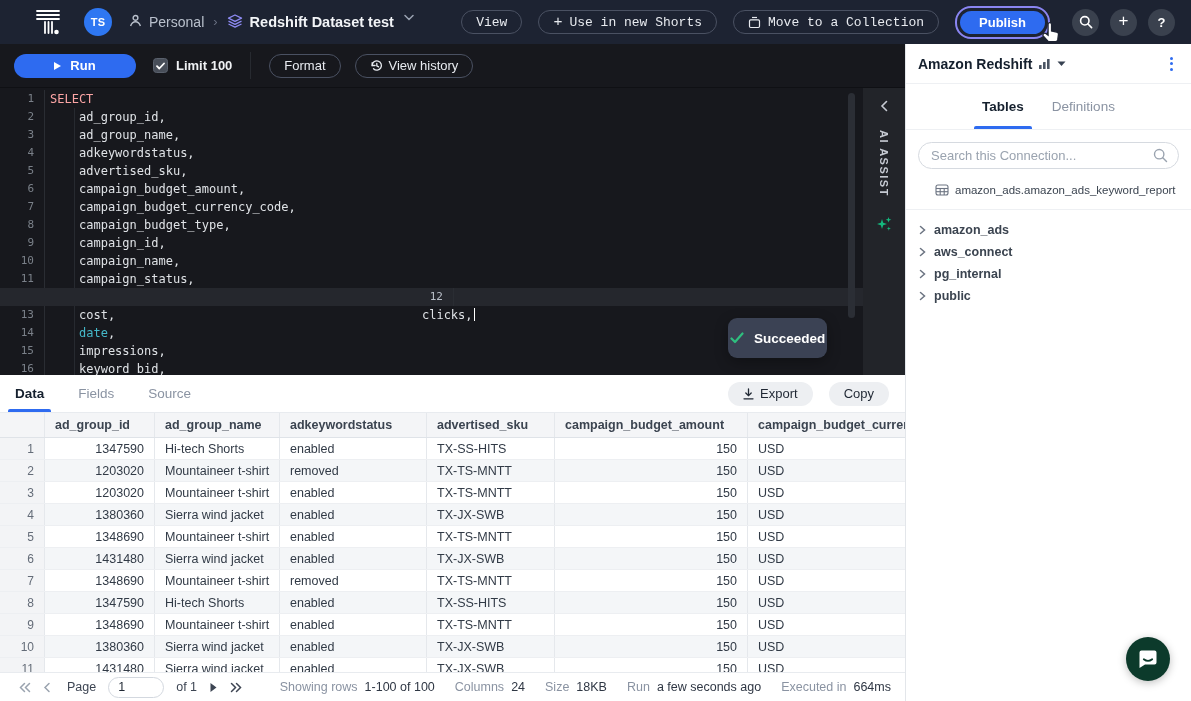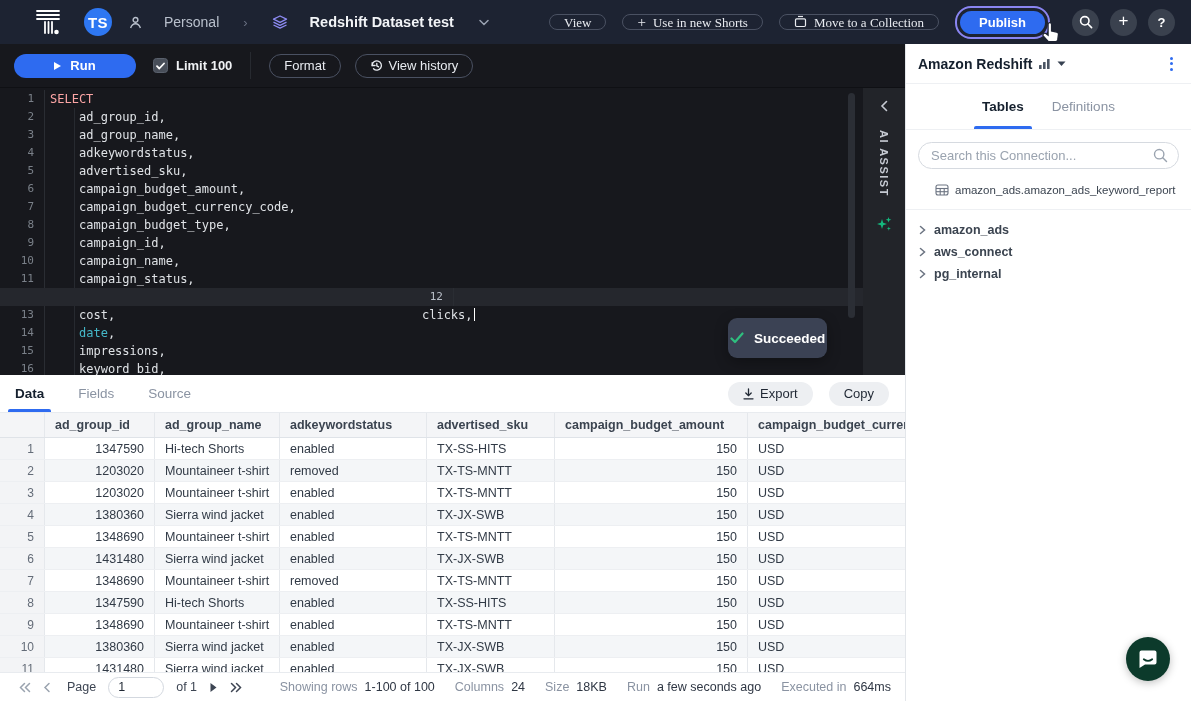--- a/index.html
+++ b/index.html
@@ -3,27 +3,27 @@
 <meta charset="utf-8">
 <style>
   * { margin:0; padding:0; box-sizing:border-box; }
   html,body { background:#e8e8e8; }
   body { font-family:"Liberation Sans", sans-serif; }
   .app { position:relative; width:1191px; height:701px; background:#fff; overflow:hidden; }
 
   
   .topnav { position:absolute; left:0; top:0; width:1191px; height:44px; background:#1d2332; display:flex; align-items:center; padding-left:36px; }
   .logo { width:24px; height:26px; display:flex; align-items:center; }
-  .avatar { width:28px; height:28px; border-radius:50%; background:#2e77f2; color:#fff; font-size:15px; font-weight:700; display:flex; align-items:center; justify-content:center; margin-left:24px; letter-spacing:.3px; }
-  .crumb { display:flex; align-items:center; margin-left:17px; gap:22px; }
+  .avatar { width:28px; height:28px; border-radius:50%; background:#2e77f2; color:#fff; font-size:11px; font-weight:700; display:flex; align-items:center; justify-content:center; margin-left:24px; letter-spacing:.3px; }
+  .crumb { display:flex; margin-left:17px; gap:7px; }
   .crumb .ws { color:#b9c0cc; font-size:14px; }
   .crumb .sep { color:#697082; font-size:13px; margin:0 2px; }
   .crumb .doc { color:#f2f4f7; font-size:14.5px; font-weight:600; }
   .nav-right { margin-left:auto; display:flex; align-items:center; padding-right:16px; gap:16px; }
-  .pill-btn { height:16px; border-radius:12px; border:1px solid #4a5162; background:transparent; color:#e8ebf0; font-size:13px; padding:0 14px; display:flex; gap:7px; font-family:Liberation Serif, serif; }
+  .pill-btn { height:24px; border-radius:12px; border:1px solid #4a5162; background:transparent; color:#e8ebf0; font-size:13px; padding:0 14px; display:flex; align-items:center; gap:7px; font-family:Liberation Mono, monospace; }
   .publish-ring { border:2px solid #8a85f2; border-radius:16px; padding:3px; display:flex; }
   .publish-btn { height:23px; border-radius:12px; border:none; background:#2e6bf0; color:#fff; font-size:13px; font-weight:600; padding:0 19px; font-family:inherit; }
   .circle-btn { width:27px; height:27px; border-radius:50%; background:#3a414e; border:none; color:#fff; display:flex; align-items:center; justify-content:center; font-family:inherit; }
   .circle-btn.plus { font-size:17px; font-weight:400; padding-bottom:2px; }
   .circle-btn.help { font-size:13px; font-weight:700; }
   .circles { display:flex; gap:11px; margin-left:6px; }
   .hand-cursor { position:absolute; left:1041px; top:21px; z-index:60; }
 
   
   .toolbar { position:absolute; left:0; top:44px; width:905px; height:44px; background:#17181d; border-bottom:1px solid #0f1014; display:flex; align-items:center; padding-left:14px; }
@@ -573,20 +573,26 @@
             <path d="M1.5 1.5L5.5 5l-4 3.5"></path>
           </svg>
         <span class="tree-label">aws_connect</span>
       </button>
       <button class="tree-item">
         <svg width="7" height="10" viewBox="0 0 7 10" fill="none" stroke="#6c7482" stroke-width="1.5" stroke-linecap="round">
             <path d="M1.5 1.5L5.5 5l-4 3.5"></path>
           </svg>
         <span class="tree-label">pg_internal</span>
       </button>
+      <button class="tree-item">
+        <svg width="7" height="10" viewBox="0 0 7 10" fill="none" stroke="#6c7482" stroke-width="1.5" stroke-linecap="round">
+            <path d="M1.5 1.5L5.5 5l-4 3.5"></path>
+          </svg>
+        <span class="tree-label">public</span>
+      </button>
     </div>
   </aside>
 
   <button class="intercom">
     <span style="display:flex;">
       <svg width="22" height="22" viewBox="0 0 22 22">
           <path d="M4.5 2.5h13a2 2 0 0 1 2 2v10a2 2 0 0 1-2 2H8l-5.5 3.6V4.5a2 2 0 0 1 2-2z" fill="#fff"></path>
           <path d="M6.8 11.2c2.8 2.2 5.6 2.2 8.4 0" stroke="#0c3a2b" stroke-width="1.8" fill="none" stroke-linecap="round"></path>
         </svg>
     </span>

